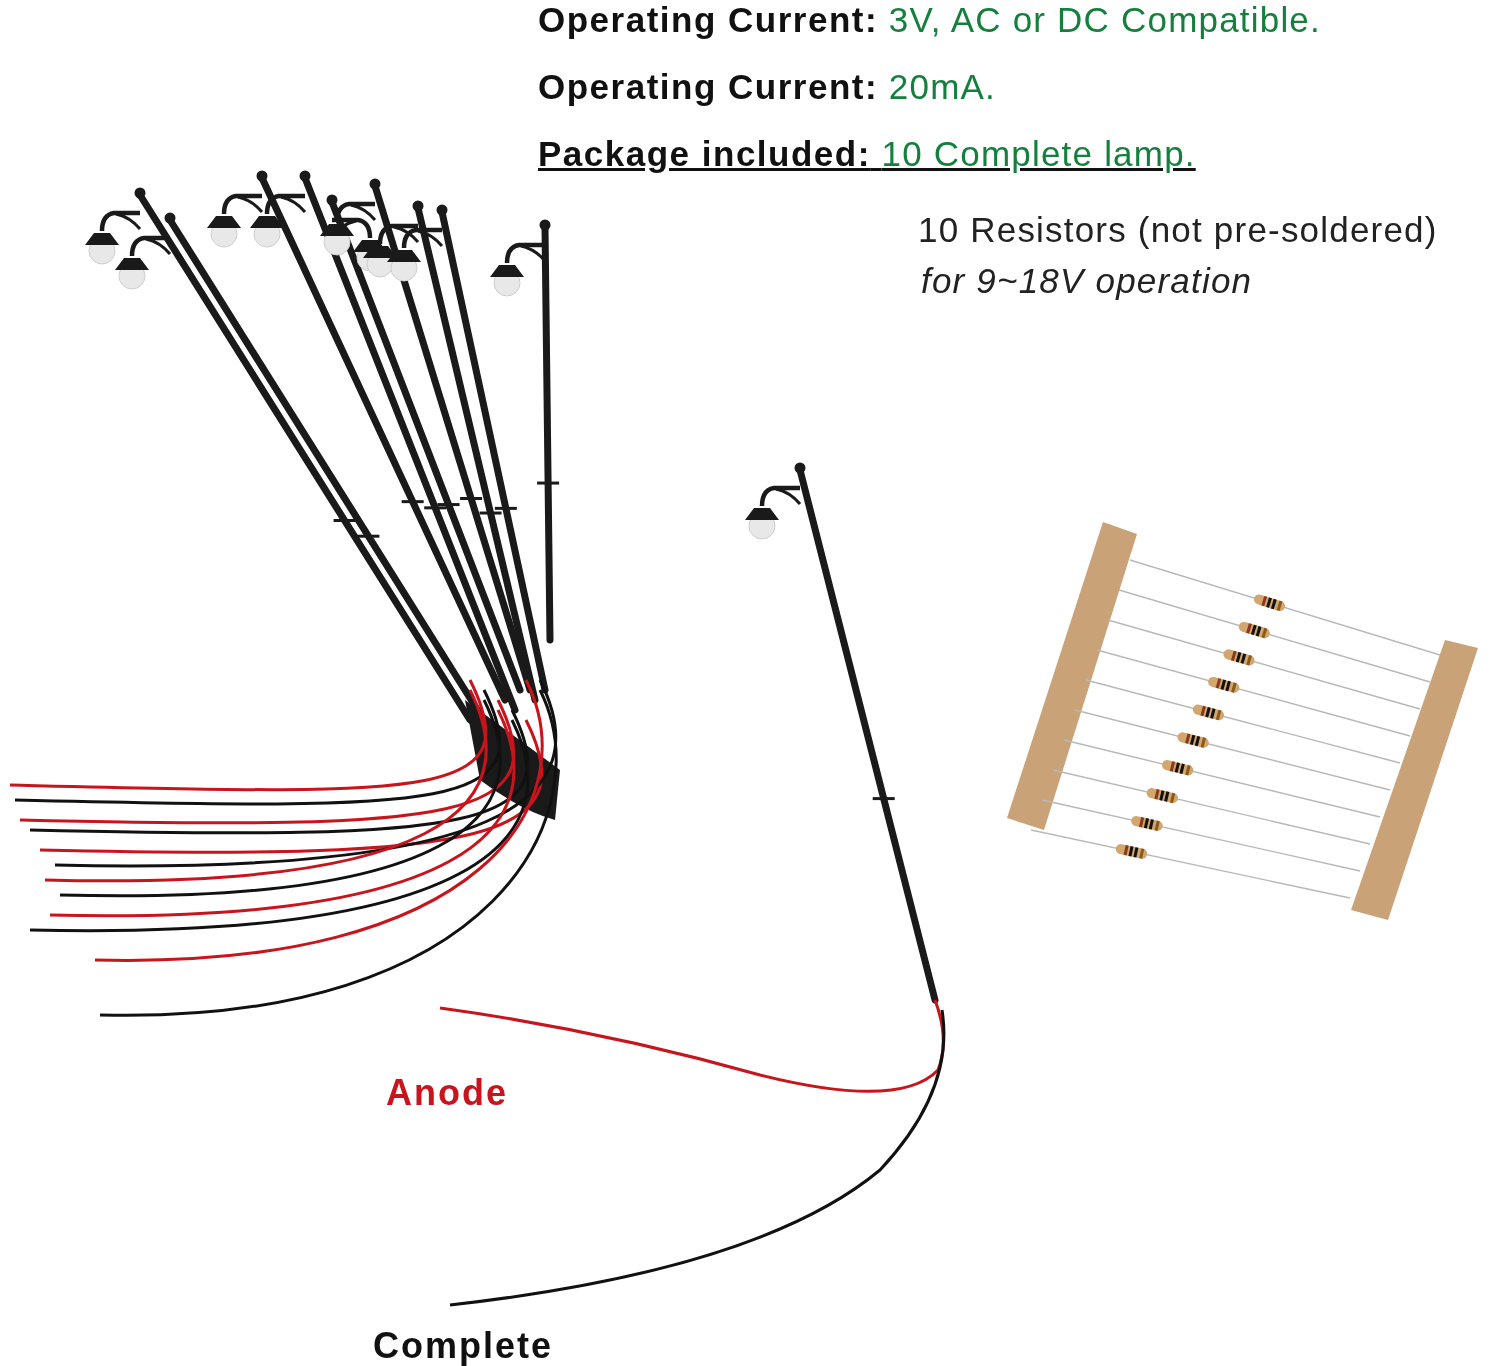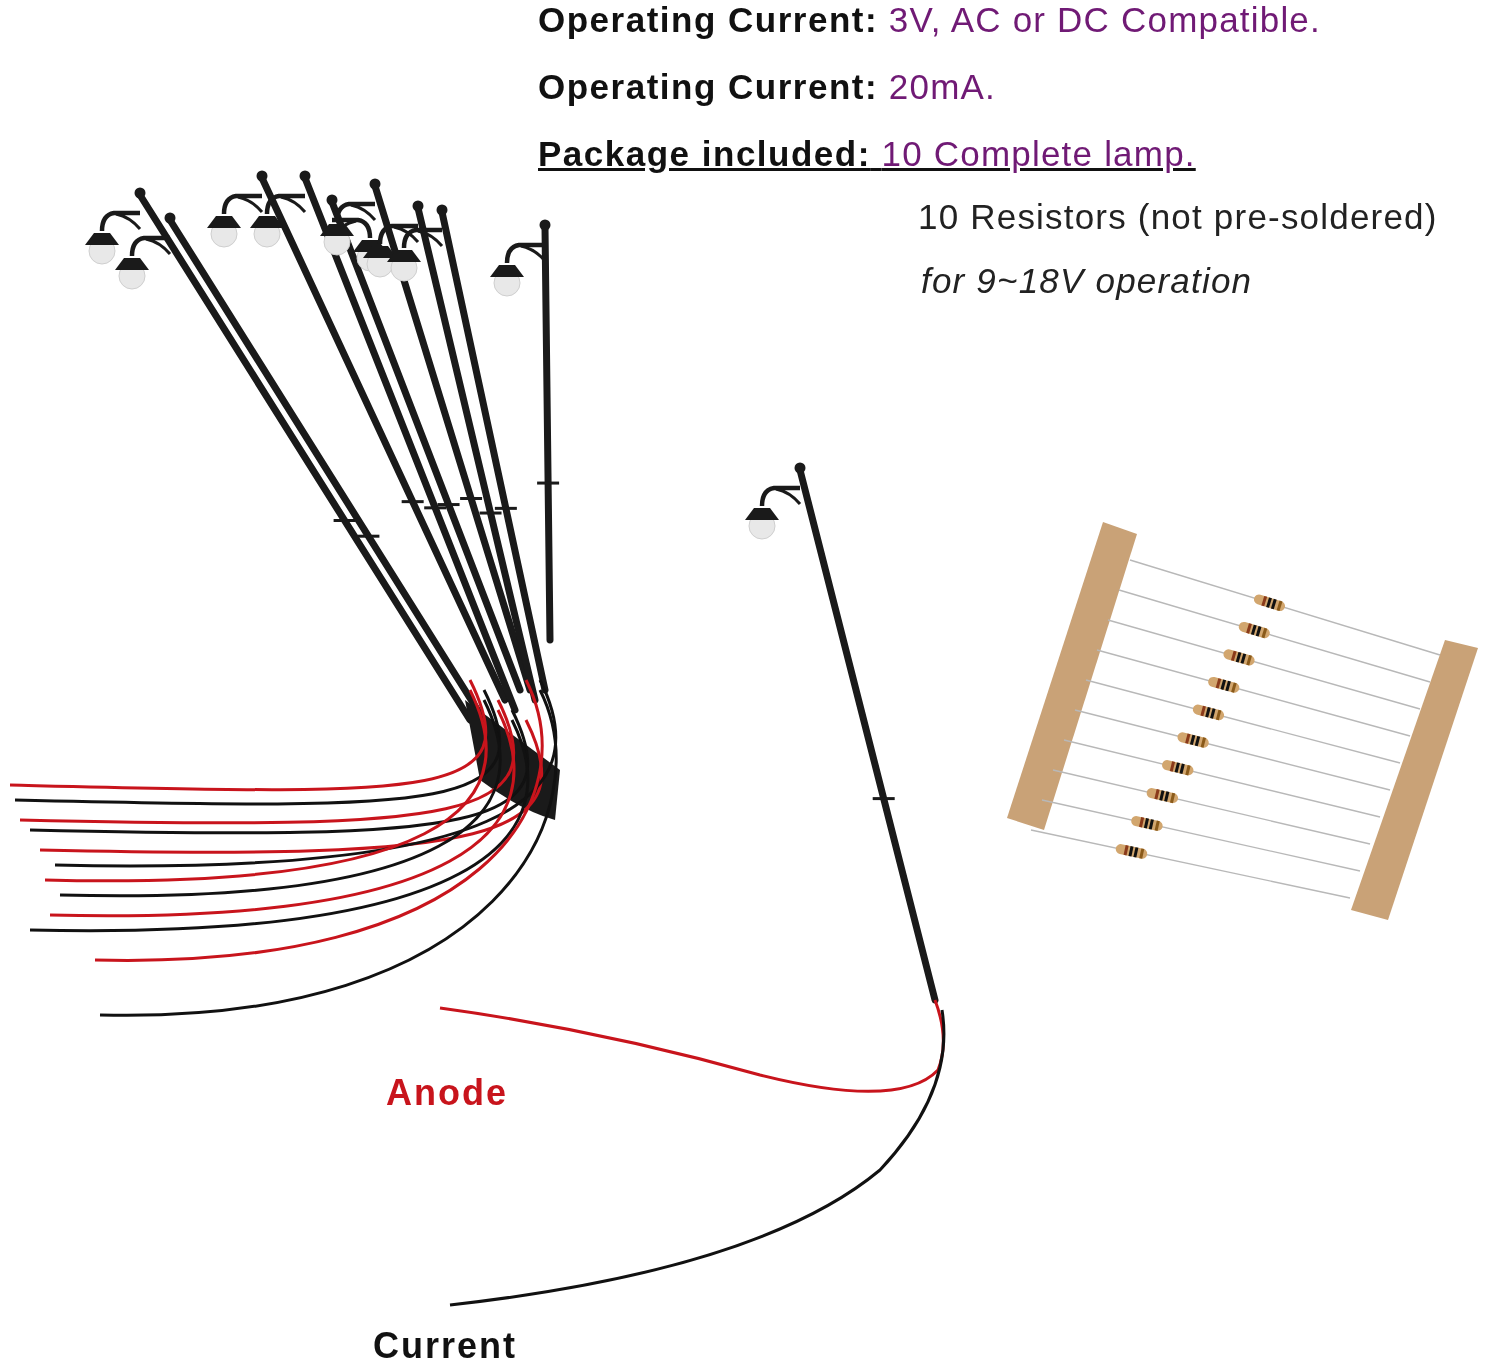--- a/index.html
+++ b/index.html
@@ -1,19 +1,19 @@
 <!DOCTYPE html>
 <html><head>
 <meta charset="utf-8">
 <style>
   html, body { margin:0; padding:0; background:#ffffff; }
   body { width:1500px; height:1366px; position:relative; overflow:hidden; font-family:"Liberation Sans", sans-serif; }
   .spec { position:absolute; left:538px; font-size:35px; color:#111; letter-spacing:1px; white-space:nowrap; font-family:"Liberation Sans", sans-serif; }
   .spec b { font-weight:bold; letter-spacing:1.5px; }
-  .spec .val { font-weight:normal; color:#701a75; letter-spacing:1.2px; }
+  .spec .val { font-weight:normal; color:#15803d; letter-spacing:1.2px; }
   .cont { position:absolute; font-size:35px; color:#222; letter-spacing:1.2px; white-space:nowrap; font-family:"Liberation Sans", sans-serif; }
   .label { position:absolute; font-weight:bold; font-size:36px; letter-spacing:2px; font-family:"Liberation Sans", sans-serif; }
   svg.scene { position:absolute; left:0; top:0; }
 </style>
 </head>
 <body>
 
 <svg class="scene" width="1500" height="1366" viewBox="0 0 1500 1366">
   <g id="bundle">
       <g>
@@ -215,17 +215,17 @@
   <span class="val">3V, AC or DC Compatible.</span>
 </div>
 <div class="spec" style="top:67px;">
   <b>Operating Current:</b>
   <span class="val">20mA.</span>
 </div>
 <div class="spec" style="top:134px;text-decoration:underline;">
   <b>Package included:</b>
   <span class="val">10 Complete lamp.</span>
 </div>
-<div class="cont" style="left:918px; top:197px;">10 Resistors (not pre-soldered)</div>
+<div class="cont" style="left:918px; top:210px;">10 Resistors (not pre-soldered)</div>
 <div class="cont" style="left:921px; top:261px;font-style:italic;">for 9~18V operation</div>
 
 <div class="label" id="anodeLabel" style="left: 386px; top: 1072px; color: rgb(200, 20, 28);">Anode</div>
-<div class="label" id="cathodeLabel" style="left: 373px; top: 1325px; color: rgb(17, 17, 17);">Current</div>
+<div class="label" id="cathodeLabel" style="left: 373px; top: 1325px; color: rgb(17, 17, 17);">Complete</div>
 
 </body></html>

